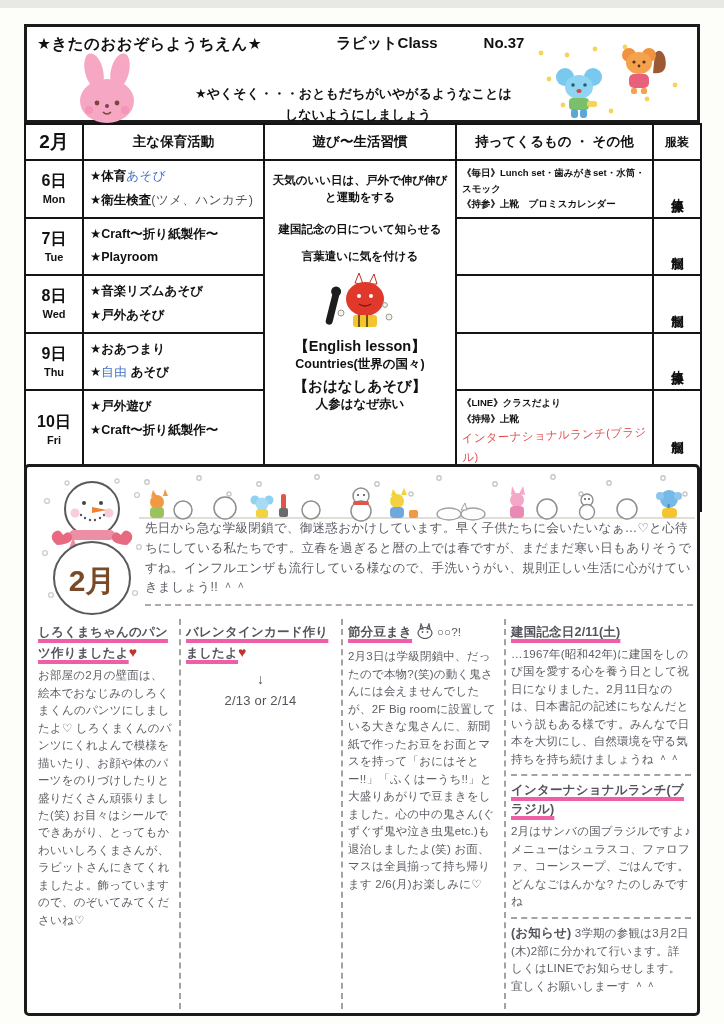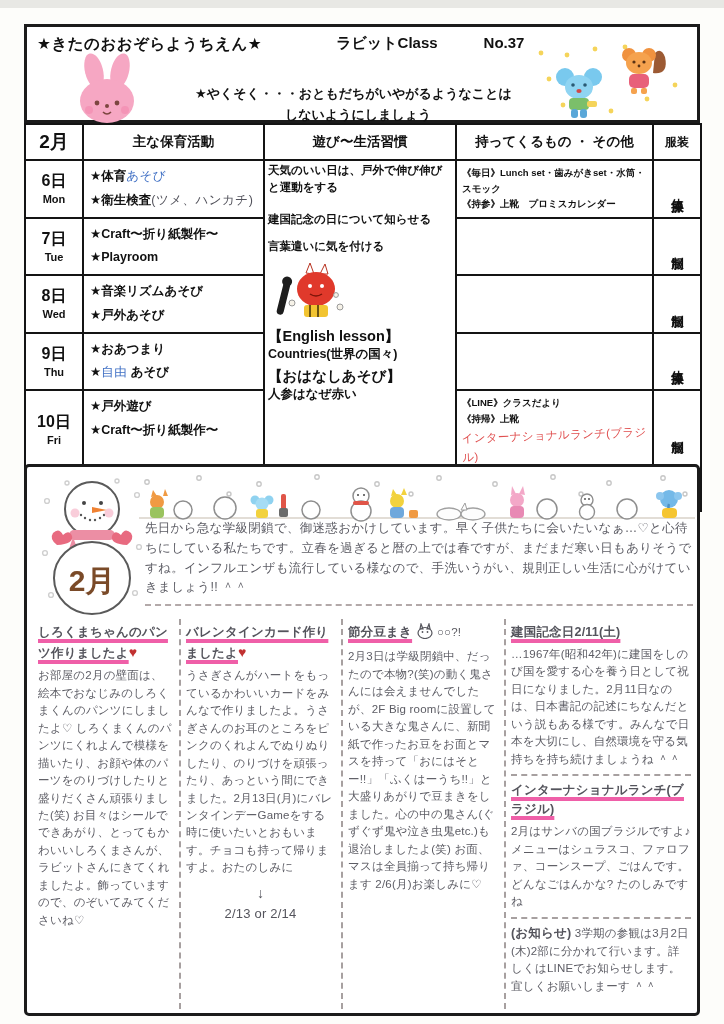--- a/index.html
+++ b/index.html
@@ -34,21 +34,21 @@
   .th-month { font-size:19px; font-weight:800; text-align:center; }
   .th-txt { font-size:13.5px; font-weight:700; text-align:center; }
   .th-clo { font-size:12px; font-weight:800; text-align:center; }
   td.day { text-align:center; vertical-align:middle; }
   .day-date { font-size:16px; font-weight:800; display:block; line-height:1.3; }
   .day-dow  { font-size:11px; font-weight:700; display:block; line-height:1.3; }
   td.act { padding:4px 6px; font-size:12.5px; font-weight:800; line-height:1.9; }
   .hand { font-weight:400; color:#53535c; letter-spacing:.5px; }
   .hand-blue { font-weight:400; color:#3f6fc4; letter-spacing:.5px; }
   .hand-red { font-weight:400; color:#e05050; letter-spacing:.3px; display:inline-block; transform:rotate(-2deg); }
-  td.play { text-align:left; padding:1px 3px; }
+  td.play { text-align:center; padding:11px 3px; }
   .play-note { font-size:11.5px; font-weight:800; line-height:1.5; }
   .mt14{margin-top:14px;} .mt10{margin-top:10px;} .mt6{margin-top:6px;}
   .eng-title { font-size:14.5px; font-weight:800; margin-top:4px; }
   .eng-topic { font-size:12.5px; font-weight:800; }
   td.bring { padding:4px 5px; font-size:9.5px; font-weight:800; line-height:1.65; }
   .holiday { color:#e2332b; font-size:14.5px; font-weight:800; text-align:center; padding-top:10px !important; }
   .rest-note { font-size:11px; font-weight:800; text-align:center; vertical-align:middle !important; }
   td.clo { text-align:center; vertical-align:middle; }
   .clo-v { writing-mode:vertical-rl; text-orientation:upright; font-size:12.5px; font-weight:800; letter-spacing:2px; margin:0 auto; }
   
@@ -395,21 +395,20 @@
 
     <div class="cols">
 
       <div class="ncol c1">
         <span class="ntitle">しろくまちゃんのパンツ作りましたよ</span><span class="heart">♥</span>
         <div class="nbody">お部屋の2月の壁面は、絵本でおなじみのしろくまくんのパンツにしましたよ♡ しろくまくんのパンツにくれよんで模様を描いたり、お顔や体のパーツをのりづけしたりと盛りだくさん頑張りました(笑) お目々はシールでできあがり、とってもかわいいしろくまさんが、ラビットさんにきてくれましたよ。飾っていますので、のぞいてみてくださいね♡</div>
       </div>
 
       <div class="ncol c2">
         <span class="ntitle">バレンタインカード作りましたよ</span><span class="heart">♥</span>
-        <div class="nbody">うさぎさんがハートをもっているかわいいカードをみんなで作りましたよ。うさぎさんのお耳のところをピンクのくれよんでぬりぬりしたり、のりづけを頑張ったり、あっという間にできました。2月13日(月)にバレンタインデーGameをする時に使いたいとおもいます。チョコも持って帰りますよ。おたのしみに</div>
         <div class="footnote">
           <span class="fn-arrow">↓</span>
           <span>2/13 or 2/14</span>
         </div>
       </div>
 
       <div class="ncol c3">
         <span class="ntitle">節分豆まき</span>
         <span class="oni-mini">
           <svg width="18" height="16" viewBox="0 0 18 16">

